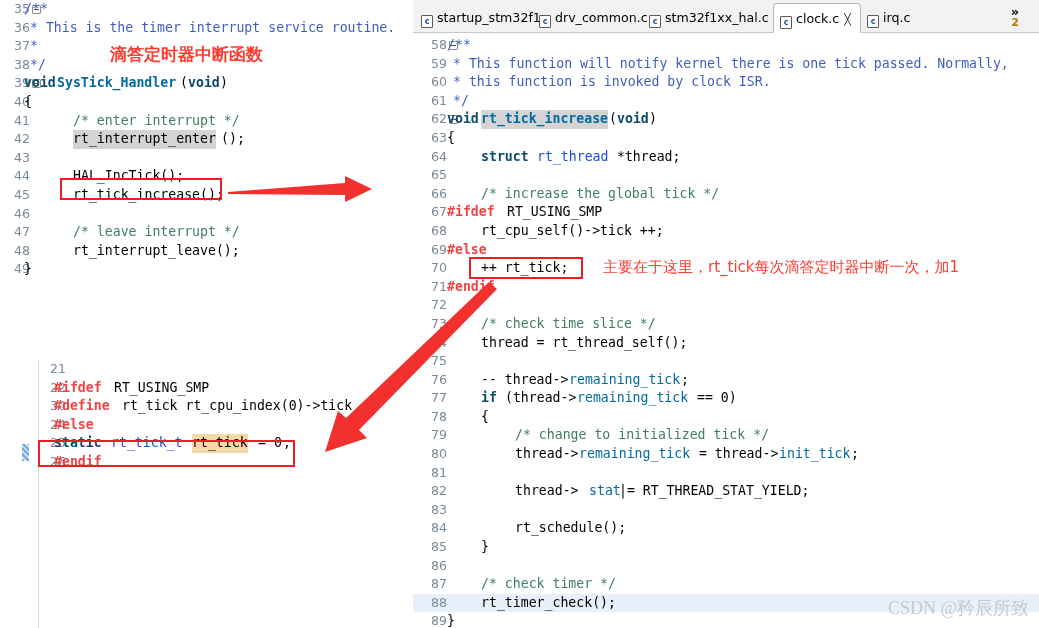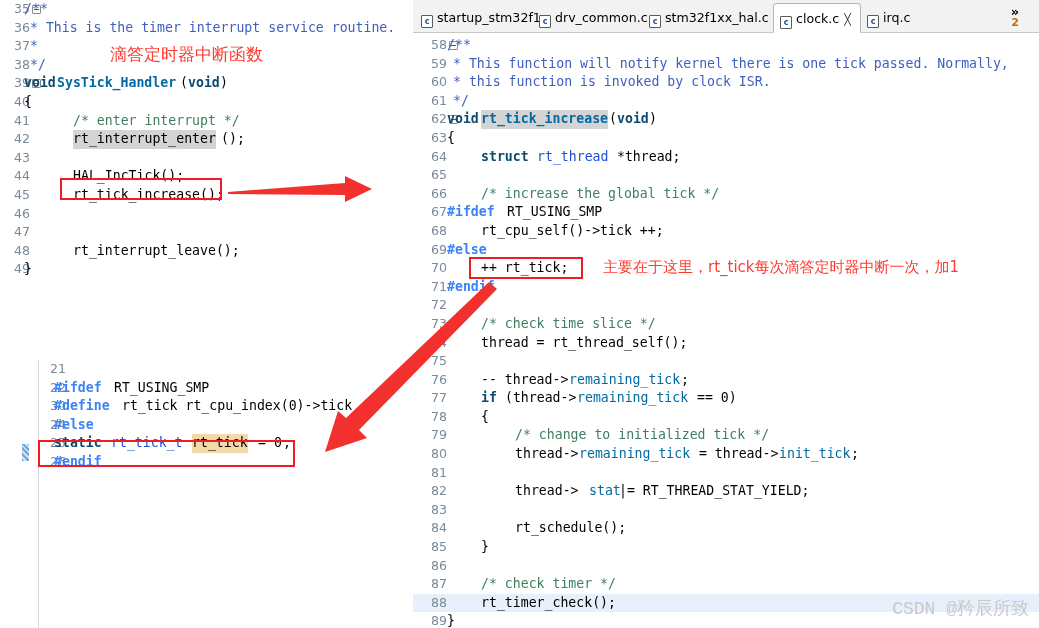--- a/index.html
+++ b/index.html
@@ -28,21 +28,21 @@
     box-sizing:border-box;
   }
   .fold:after{
     content:"";position:absolute;left:1px;right:1px;top:3px;
     border-top:1px solid #555;
   }
   .txt{position:absolute;top:0;white-space:pre;}
 
   
   .kw{color:#0c4a6e;font-weight:bold;}
-  .pp{color:#3b82f6;font-weight:bold;}
+  .pp{color:#ef4444;font-weight:bold;}
   .cm{color:#3f7f5f;}
   .cmb{color:#3f5fbf;}
   .fld{color:#0369a1;}
   .id{color:#000000;}
   .ty{color:#1d4ed8;text-align:center;}
   .num{color:#000000;}
   .bold{font-weight:bold;}
 
   
   .occ{background:#d4d4d4;}
@@ -95,21 +95,21 @@
 
   
   .redbox{position:absolute;border:2.5px solid #ee1c25;box-sizing:border-box;pointer-events:none;}
   .zh{
     position:absolute;color:#ff3b30;white-space:nowrap;
     font-family:"DejaVu Sans","Liberation Sans",sans-serif;
   }
   .arrow-svg{position:absolute;pointer-events:none;overflow:visible;}
   .watermark{
     position:absolute;right:10px;bottom:8px;color:#c9c9c9;font-size:18px;
-    font-family:Liberation Mono, monospace;white-space:nowrap;
+    font-family:Liberation Serif, serif;white-space:nowrap;
   }
 </style>
 </head>
 <body>
 
 <div class="screen">
 
   <div class="editor" id="left-top">
     <div class="code-area" id="lt-lines">
         <div class="line"><span class="gutter" style="left: 0px; width: 28px;">35</span><span class="fold" style="left: 30px;"></span><span class="txt cmb" style="left: 22px;">/**</span></div>
@@ -117,25 +117,25 @@
         <div class="line"><span class="gutter" style="left: 0px; width: 28px;">37</span><span class="txt cmb" style="left: 28px;">*</span></div>
         <div class="line"><span class="gutter" style="left: 0px; width: 28px;">38</span><span class="txt cmb" style="left: 28px;">*/</span></div>
         <div class="line"><span class="gutter" style="left: 0px; width: 28px;">39</span><span class="fold" style="left: 30px;"></span><span class="txt kw" style="left: 22px;">void </span><span class="txt fld bold" style="left: 55px;">SysTick_Handler</span><span class="txt id" style="left: 178px;">(</span><span class="txt kw" style="left: 186px;">void</span><span class="txt id" style="left: 218px;">)</span></div>
         <div class="line"><span class="gutter" style="left: 0px; width: 28px;">40</span><span class="txt id" style="left: 22px;">{</span></div>
         <div class="line"><span class="gutter" style="left: 0px; width: 28px;">41</span><span class="txt cm" style="left: 71px;">/* enter interrupt */</span></div>
         <div class="line"><span class="gutter" style="left: 0px; width: 28px;">42</span><span class="txt id occ" style="left: 71px;">rt_interrupt_enter</span><span class="txt id" style="left: 219px;">();</span></div>
         <div class="line"><span class="gutter" style="left: 0px; width: 28px;">43</span></div>
         <div class="line"><span class="gutter" style="left: 0px; width: 28px;">44</span><span class="txt id" style="left: 71px;">HAL_IncTick();</span></div>
         <div class="line"><span class="gutter" style="left: 0px; width: 28px;">45</span><span class="txt id" style="left: 71px;">rt_tick_increase();</span></div>
         <div class="line"><span class="gutter" style="left: 0px; width: 28px;">46</span></div>
-        <div class="line"><span class="gutter" style="left: 0px; width: 28px;">47</span></div>
+        <div class="line"><span class="gutter" style="left: 0px; width: 28px;">47</span><span class="txt cm" style="left: 71px;">/* leave interrupt */</span></div>
         <div class="line"><span class="gutter" style="left: 0px; width: 28px;">48</span><span class="txt id" style="left: 71px;">rt_interrupt_leave();</span></div>
         <div class="line"><span class="gutter" style="left: 0px; width: 28px;">49</span><span class="txt id" style="left: 22px;">}</span></div>
       </div>
-    <div class="zh" id="lt-anno" style="left:110px;top:43px;font-size:17px;">滴答定时器中断函数</div>
+    <div class="zh" id="lt-anno" style="left:110px;top:43px;font-size:17px;font-weight:bold;">滴答定时器中断函数</div>
   </div>
 
   <div class="editor" id="left-bottom">
     <div class="lb-vline"></div>
     <div class="lb-marker" style="top:84px;"></div>
     <div class="code-area" id="lb-lines">
         <div class="line"><span class="gutter" style="left: 44px; width: 22px;">21</span></div>
         <div class="line" style="position: relative;"><span class="gutter" style="left: 44px; width: 22px;">22</span><span class="txt pp" style="left: 54px;">#ifdef</span><span class="txt id" style="left: 106px;"> RT_USING_SMP</span><div style="position: absolute; left: 46px; width: 322px; top: 0px; bottom: 0px; background: rgb(224, 224, 224); z-index: -1;"></div></div>
         <div class="line" style="position: relative;"><span class="gutter" style="left: 44px; width: 22px;">30</span><span class="txt pp" style="left: 54px;">#define</span><span class="txt id" style="left: 114px;"> rt_tick rt_cpu_index(0)-&gt;tick</span><div style="position: absolute; left: 46px; width: 322px; top: 0px; bottom: 0px; background: rgb(224, 224, 224); z-index: -1;"></div></div>
         <div class="line"><span class="gutter" style="left: 44px; width: 22px;">24</span><span class="txt pp" style="left: 54px;">#else</span></div>

